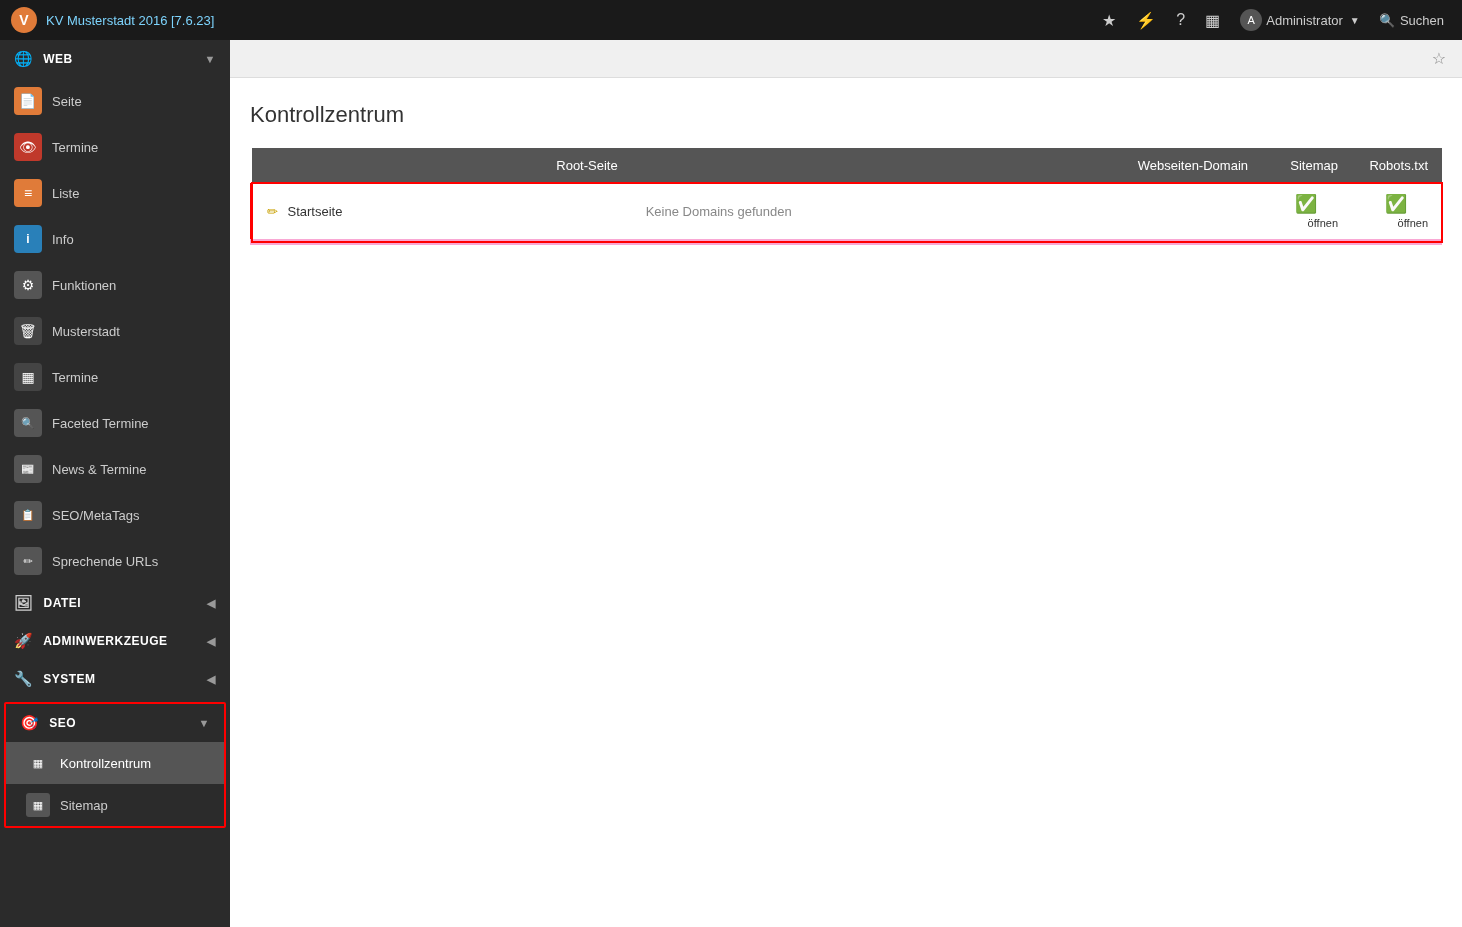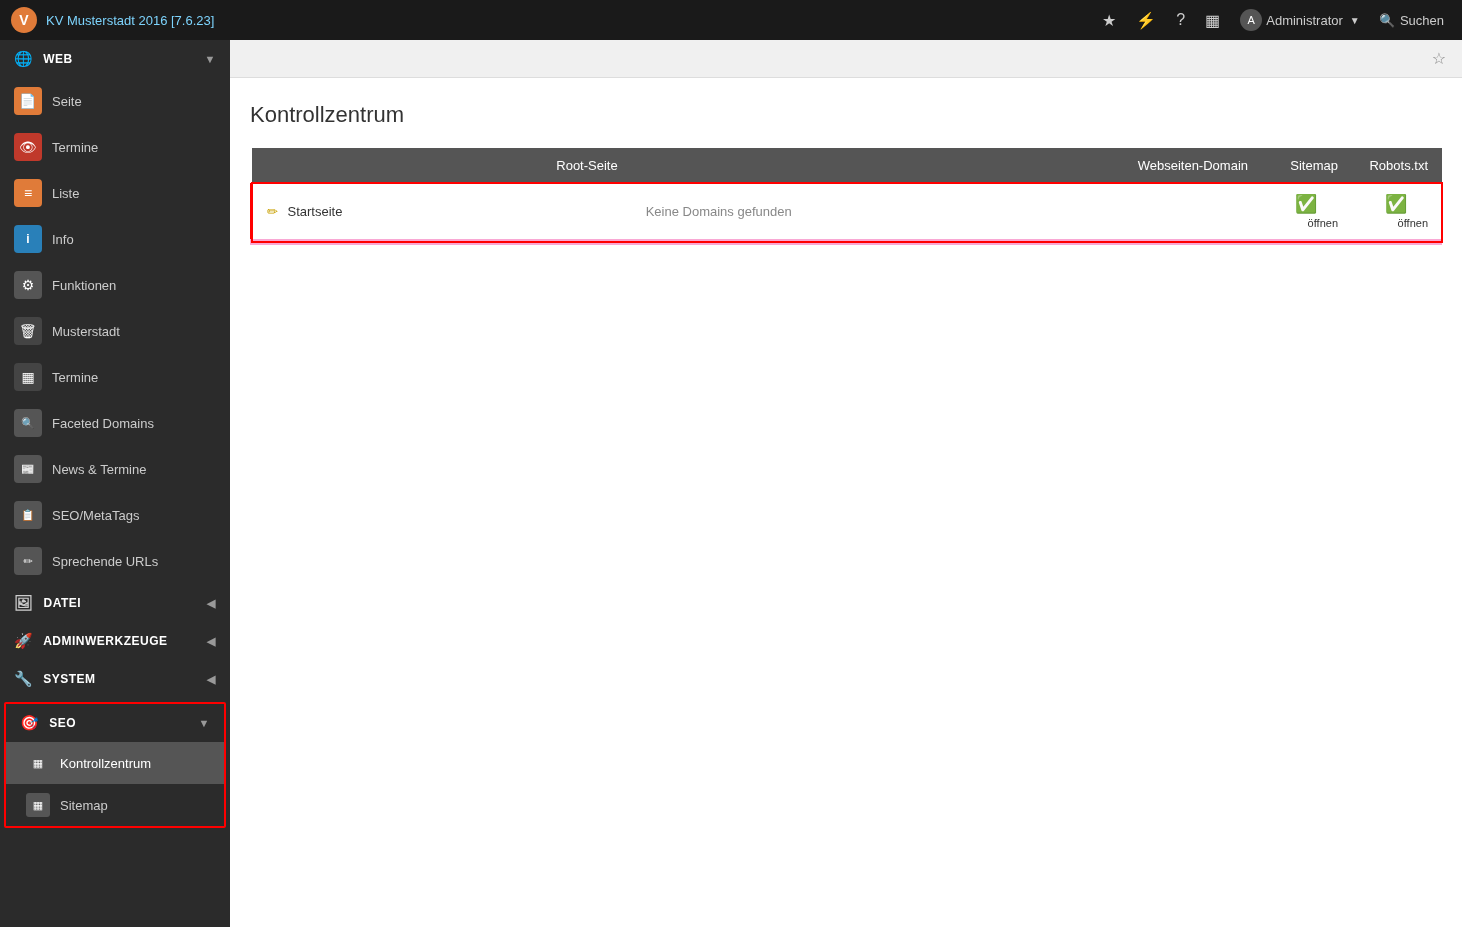--- a/index.html
+++ b/index.html
@@ -307,21 +307,21 @@
       <span>Musterstadt</span>
     </div>
 
     <div class="sidebar-item">
       <div class="item-icon icon-dark">▦</div>
       <span>Termine</span>
     </div>
 
     <div class="sidebar-item">
       <div class="item-icon icon-gray" style="font-size:11px;">🔍</div>
-      <span>Faceted Domains</span>
+      <span>Faceted Termine</span>
     </div>
 
     <div class="sidebar-item">
       <div class="item-icon icon-gray" style="font-size:11px;">📰</div>
       <span>News &amp; Termine</span>
     </div>
 
     <div class="sidebar-item">
       <div class="item-icon icon-gray" style="font-size:11px;">📋</div>
       <span>SEO/MetaTags</span>

